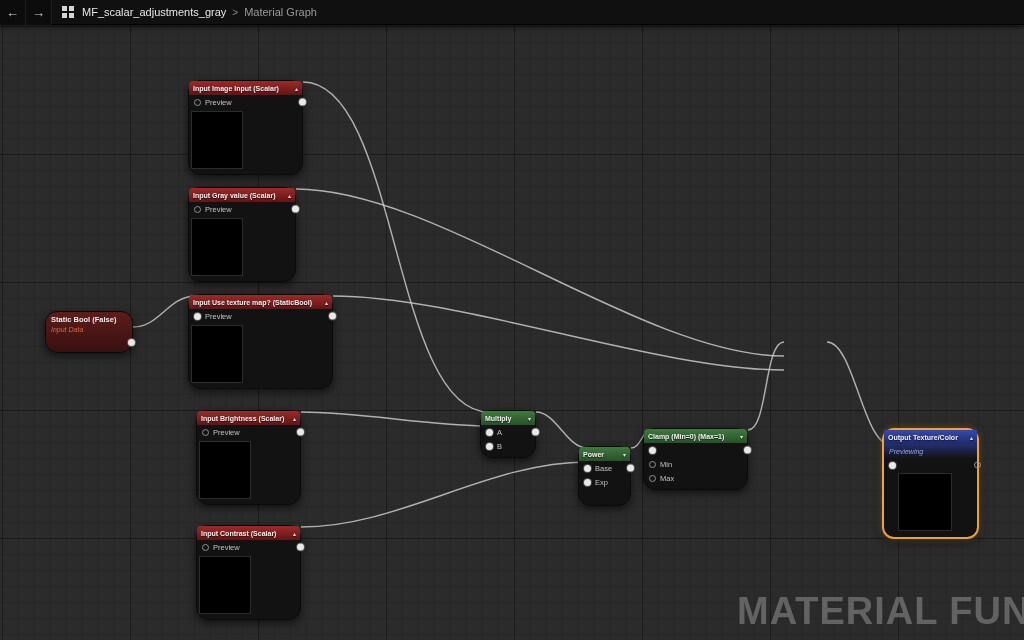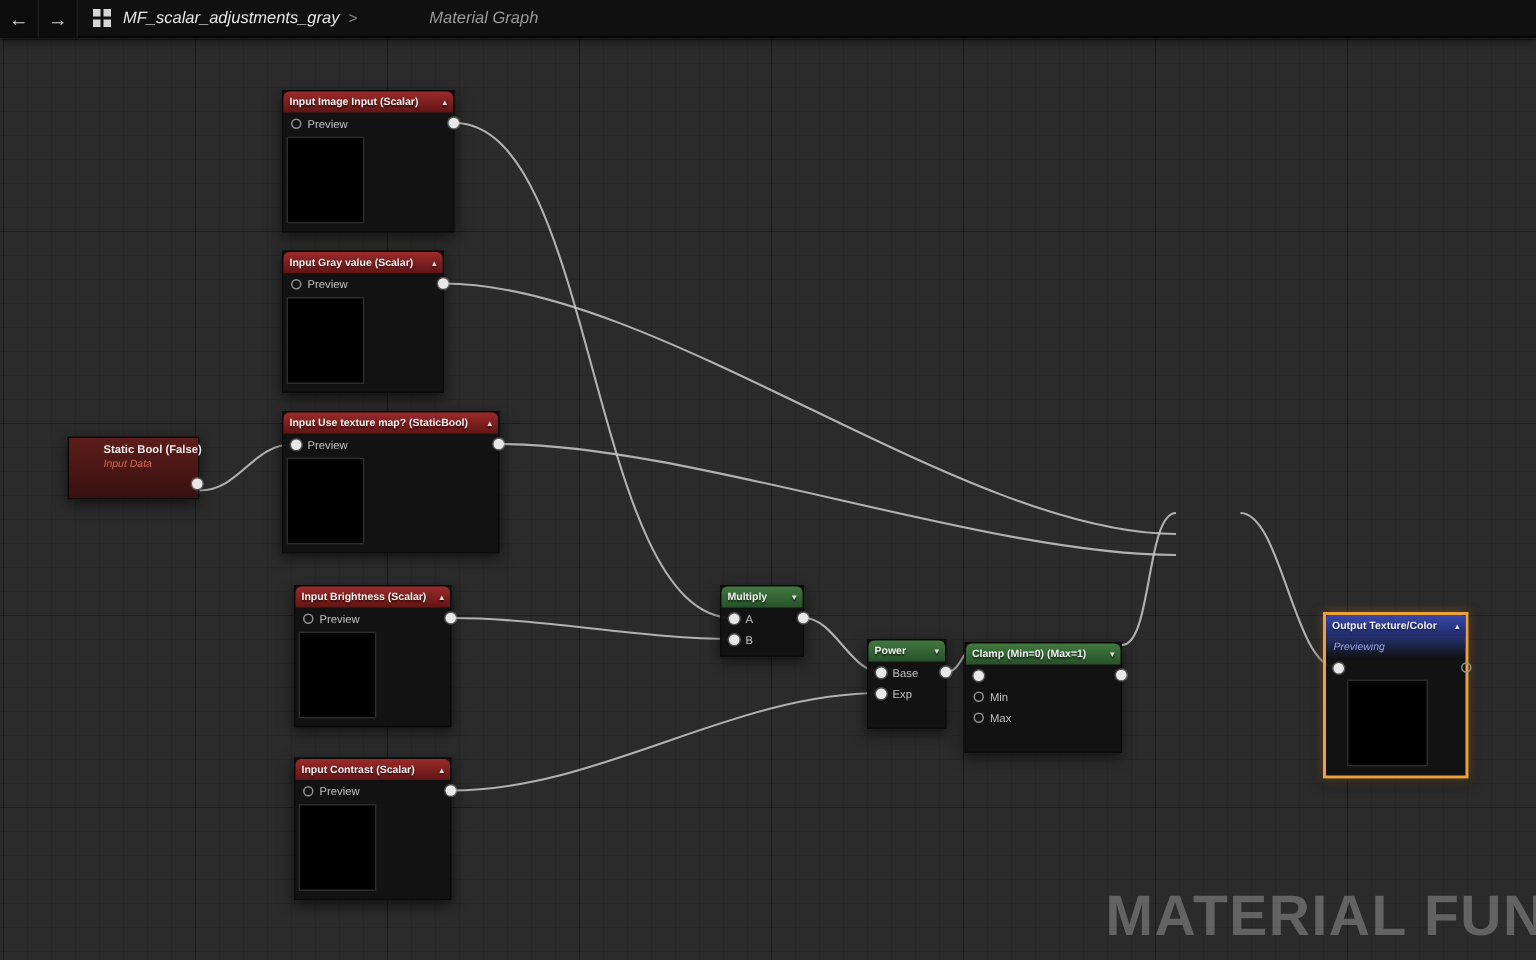--- a/index.html
+++ b/index.html
@@ -17,59 +17,59 @@
     background-position:2px 26px,2px 26px,2px 26px,2px 26px; }
 
   
   .topbar { position:absolute; top:0; left:0; width:100%; height:25px; z-index:5;
     background:#101010; display:flex; align-items:center;
     box-shadow:0 2px 6px rgba(0,0,0,.55); border-bottom:1px solid #000; }
   .nav-btn { width:26px; height:25px; display:flex; align-items:center; justify-content:center;
     color:#cfcfcf; font-size:13px; background:#0c0c0c; border-right:1px solid #1d1d1d; cursor:pointer; }
   .tab-icon { display:grid; grid-template-columns:5px 5px; grid-gap:2px; margin:0 8px 0 10px; }
   .tab-icon span { width:5px; height:5px; background:#d6d6d6; }
-  .breadcrumb { display:flex; align-items:center; font-size:11px;font-style:italic; }
+  .breadcrumb { display:flex; align-items:center; font-size:11px; }
   .crumb-root { color:#e6e6e6; }
   .crumb-sep { color:#8a8a8a; margin:0 6px; font-size:10px; }
-  .crumb-current { color:#9a9a9a;margin-left:42px; }
+  .crumb-current { color:#9a9a9a; }
 
   
   .wire-layer { position:absolute; top:0; left:0; width:1024px; height:640px; z-index:1; }
   .wire { stroke:#c9c9c9; stroke-width:1.4; fill:none; opacity:.85; }
 
   
   .watermark { position:absolute; left:737px; top:590px; z-index:0;
     font-size:38px; font-weight:bold; letter-spacing:1px; white-space:nowrap;
     color:rgba(215,215,215,.33); }
 
   
-  .node { position:absolute; z-index:2; border-radius:0; border:1px solid #0a0a0a;
+  .node { position:absolute; z-index:2; border-radius:12px; border:1px solid #0a0a0a;
     background:rgba(17,17,17,.95); box-shadow:0 3px 9px rgba(0,0,0,.6);
-    color:#c8c8c8; font-size:7.5px; }
+    color:#c8c8c8; font-size:7.5px;margin-top:20px; }
   .node-header { height:14px; display:flex; align-items:center; padding:0 4px;
     border-radius:4px 4px 0 0; font-weight:bold; font-size:7px; color:#f0f0f0;
     white-space:nowrap; text-shadow:0 1px 1px rgba(0,0,0,.6); }
   .node-header .chev { margin-left:auto; padding-left:3px; font-size:6px; color:#e0e0e0; }
   .hdr-red   { background:linear-gradient(180deg,#9c2a2a,#611515); }
   .hdr-green { background:linear-gradient(180deg,#42793f,#27512a); }
   .hdr-blue  { background:linear-gradient(180deg,#3a49a8,#1f2a6b); }
 
   .pin-row { position:relative; display:flex; align-items:center; height:14px; padding:0 8px 0 5px; }
   .pin { width:7px; height:7px; border-radius:50%; flex:0 0 auto; }
   .pin.in { margin-right:4px; }
   .pin.hollow { border:1px solid #909090; background:transparent; }
   .pin.filled { background:#e8e8e8; box-shadow:0 0 0 1px rgba(255,255,255,.25); }
   .pin.out-abs { position:absolute; right:-4px; top:50%; transform:translateY(-50%); }
   .pin-label { font-size:7.5px; color:#c2c2c2; }
 
   .preview-box { width:52px; height:58px; background:#000; border:1px solid #2c2c2c;
     margin:2px 0 5px 2px; }
 
   
-  .bool-node { background:linear-gradient(180deg,#5c1d1a,#381010); padding:3px 5px 8px 23px; }
+  .bool-node { background:linear-gradient(180deg,#5c1d1a,#381010); padding:3px 5px 8px 5px; }
   .bool-title { font-size:7.5px; font-weight:bold; color:#f0eaea; white-space:nowrap; }
   .bool-sub { font-size:7px; font-style:italic; color:#cf6a52; margin-top:2px; }
   .bool-node .pin-bottom { position:absolute; right:-3px; bottom:6px; }
 
   
   .output-node { border:2px solid #eda13c; box-shadow:0 0 7px rgba(237,161,60,.35), 0 3px 9px rgba(0,0,0,.6); }
   .output-node .node-header { border-radius:2px 2px 0 0; }
   .out-subtitle { height:14px; display:flex; align-items:center; padding:0 5px;
     font-size:7px; font-style:italic; color:#93a3e8;
     background:linear-gradient(180deg,rgba(38,50,115,.95),rgba(20,26,60,.15)); }
@@ -191,21 +191,21 @@
       <span class="pin in filled"></span>
       <span class="pin-label">Base</span>
       <span class="pin out-abs filled"></span>
     </div>
     <div class="pin-row">
       <span class="pin in filled"></span>
       <span class="pin-label">Exp</span>
     </div>
   </div>
 
-  <div class="node" style="left:643px;top:428px;width:105px;padding-bottom:16px;">
+  <div class="node" style="left:643px;top:408px;width:105px;padding-bottom:4px;">
     <div class="node-header hdr-green">
       <span>Clamp (Min=0) (Max=1)</span>
       <span class="chev">▾</span>
     </div>
     <div class="pin-row">
       <span class="pin in filled"></span>
       <span class="pin out-abs filled"></span>
     </div>
     <div class="pin-row">
       <span class="pin in hollow"></span>

